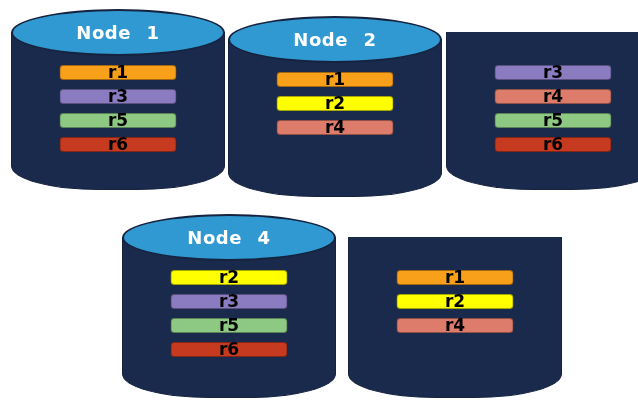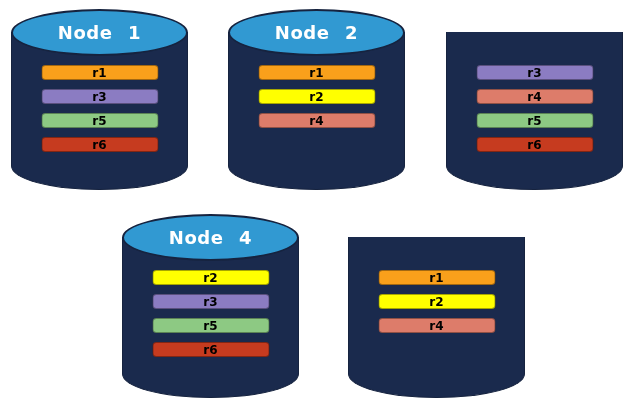--- a/index.html
+++ b/index.html
@@ -9,21 +9,21 @@
   }
   #canvas {
     position: relative;
     width: 638px;
     height: 402px;
     background: var(--canvas_bg, #ffffff);
     overflow: hidden;
   }
   .cyl {
     position: absolute;
-    width: 177px;
+    width: 214px;
     height: 181px;
   }
   
   .cyl-body {
     position: absolute;
     left: 0; right: 0;
     top: 23px; bottom: 0;
     background: var(--cylinder_body, #1A2A4D);
     border: 1px solid var(--cylinder_outline, #16233F);
     border-top: none;
@@ -66,27 +66,27 @@
   }
   .bar {
     height: 15px;
     border-radius: 4px;
     border: 1px solid rgba(0,0,0,0.35);
     box-sizing: border-box;
     display: flex;
     align-items: center;
     justify-content: center;
     color: var(--bar_text, #000000);
-    font-size: 12px;
+    font-size: 17px;
     font-weight: 700;
     line-height: 1;
   }
   
   .pos-n1 { left: 11px;  top: 9px; }
-  .pos-n2 { left: 228px; top: 9px; }
+  .pos-n2 { left: 228px; top: 16px; }
   .pos-n3 { left: 446px; top: 9px; }
   .pos-n4 { left: 122px; top: 214px; height: 184px; }
   .pos-n5 { left: 348px; top: 214px; height: 184px; }
 </style>
 </head>
 <body>
 
 <div id="canvas">
 
   <div class="cyl pos-n1">

